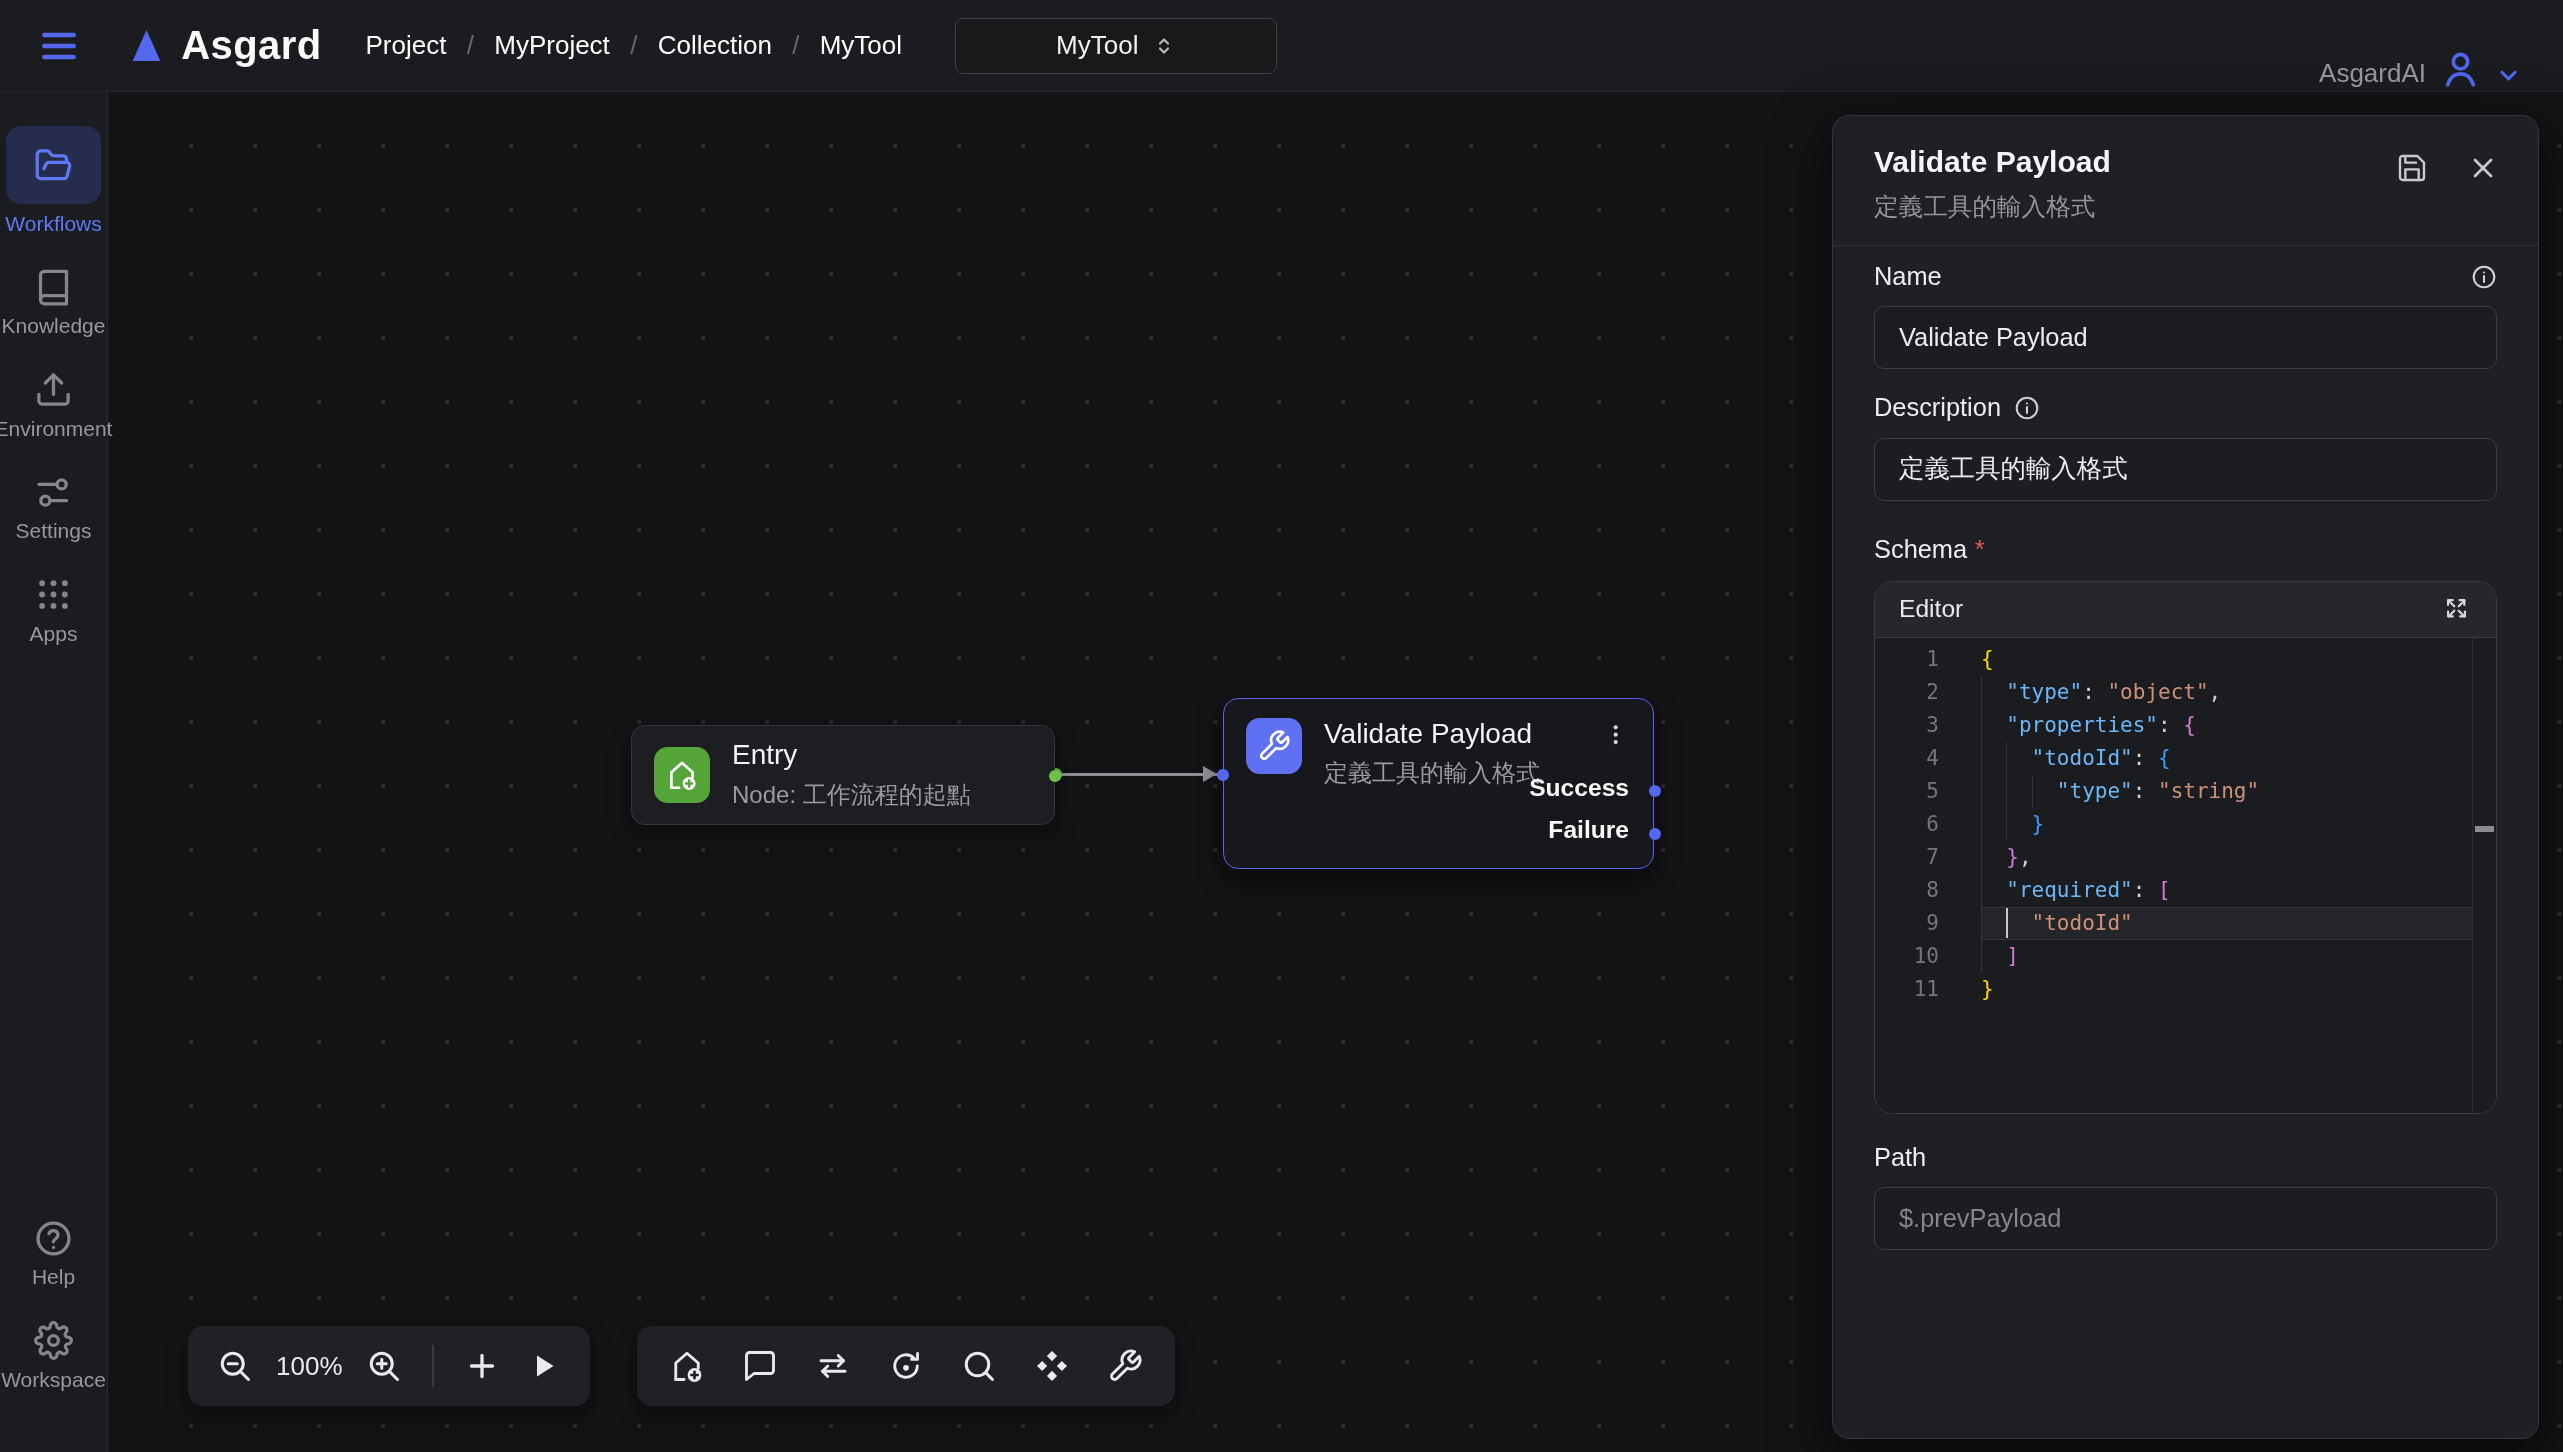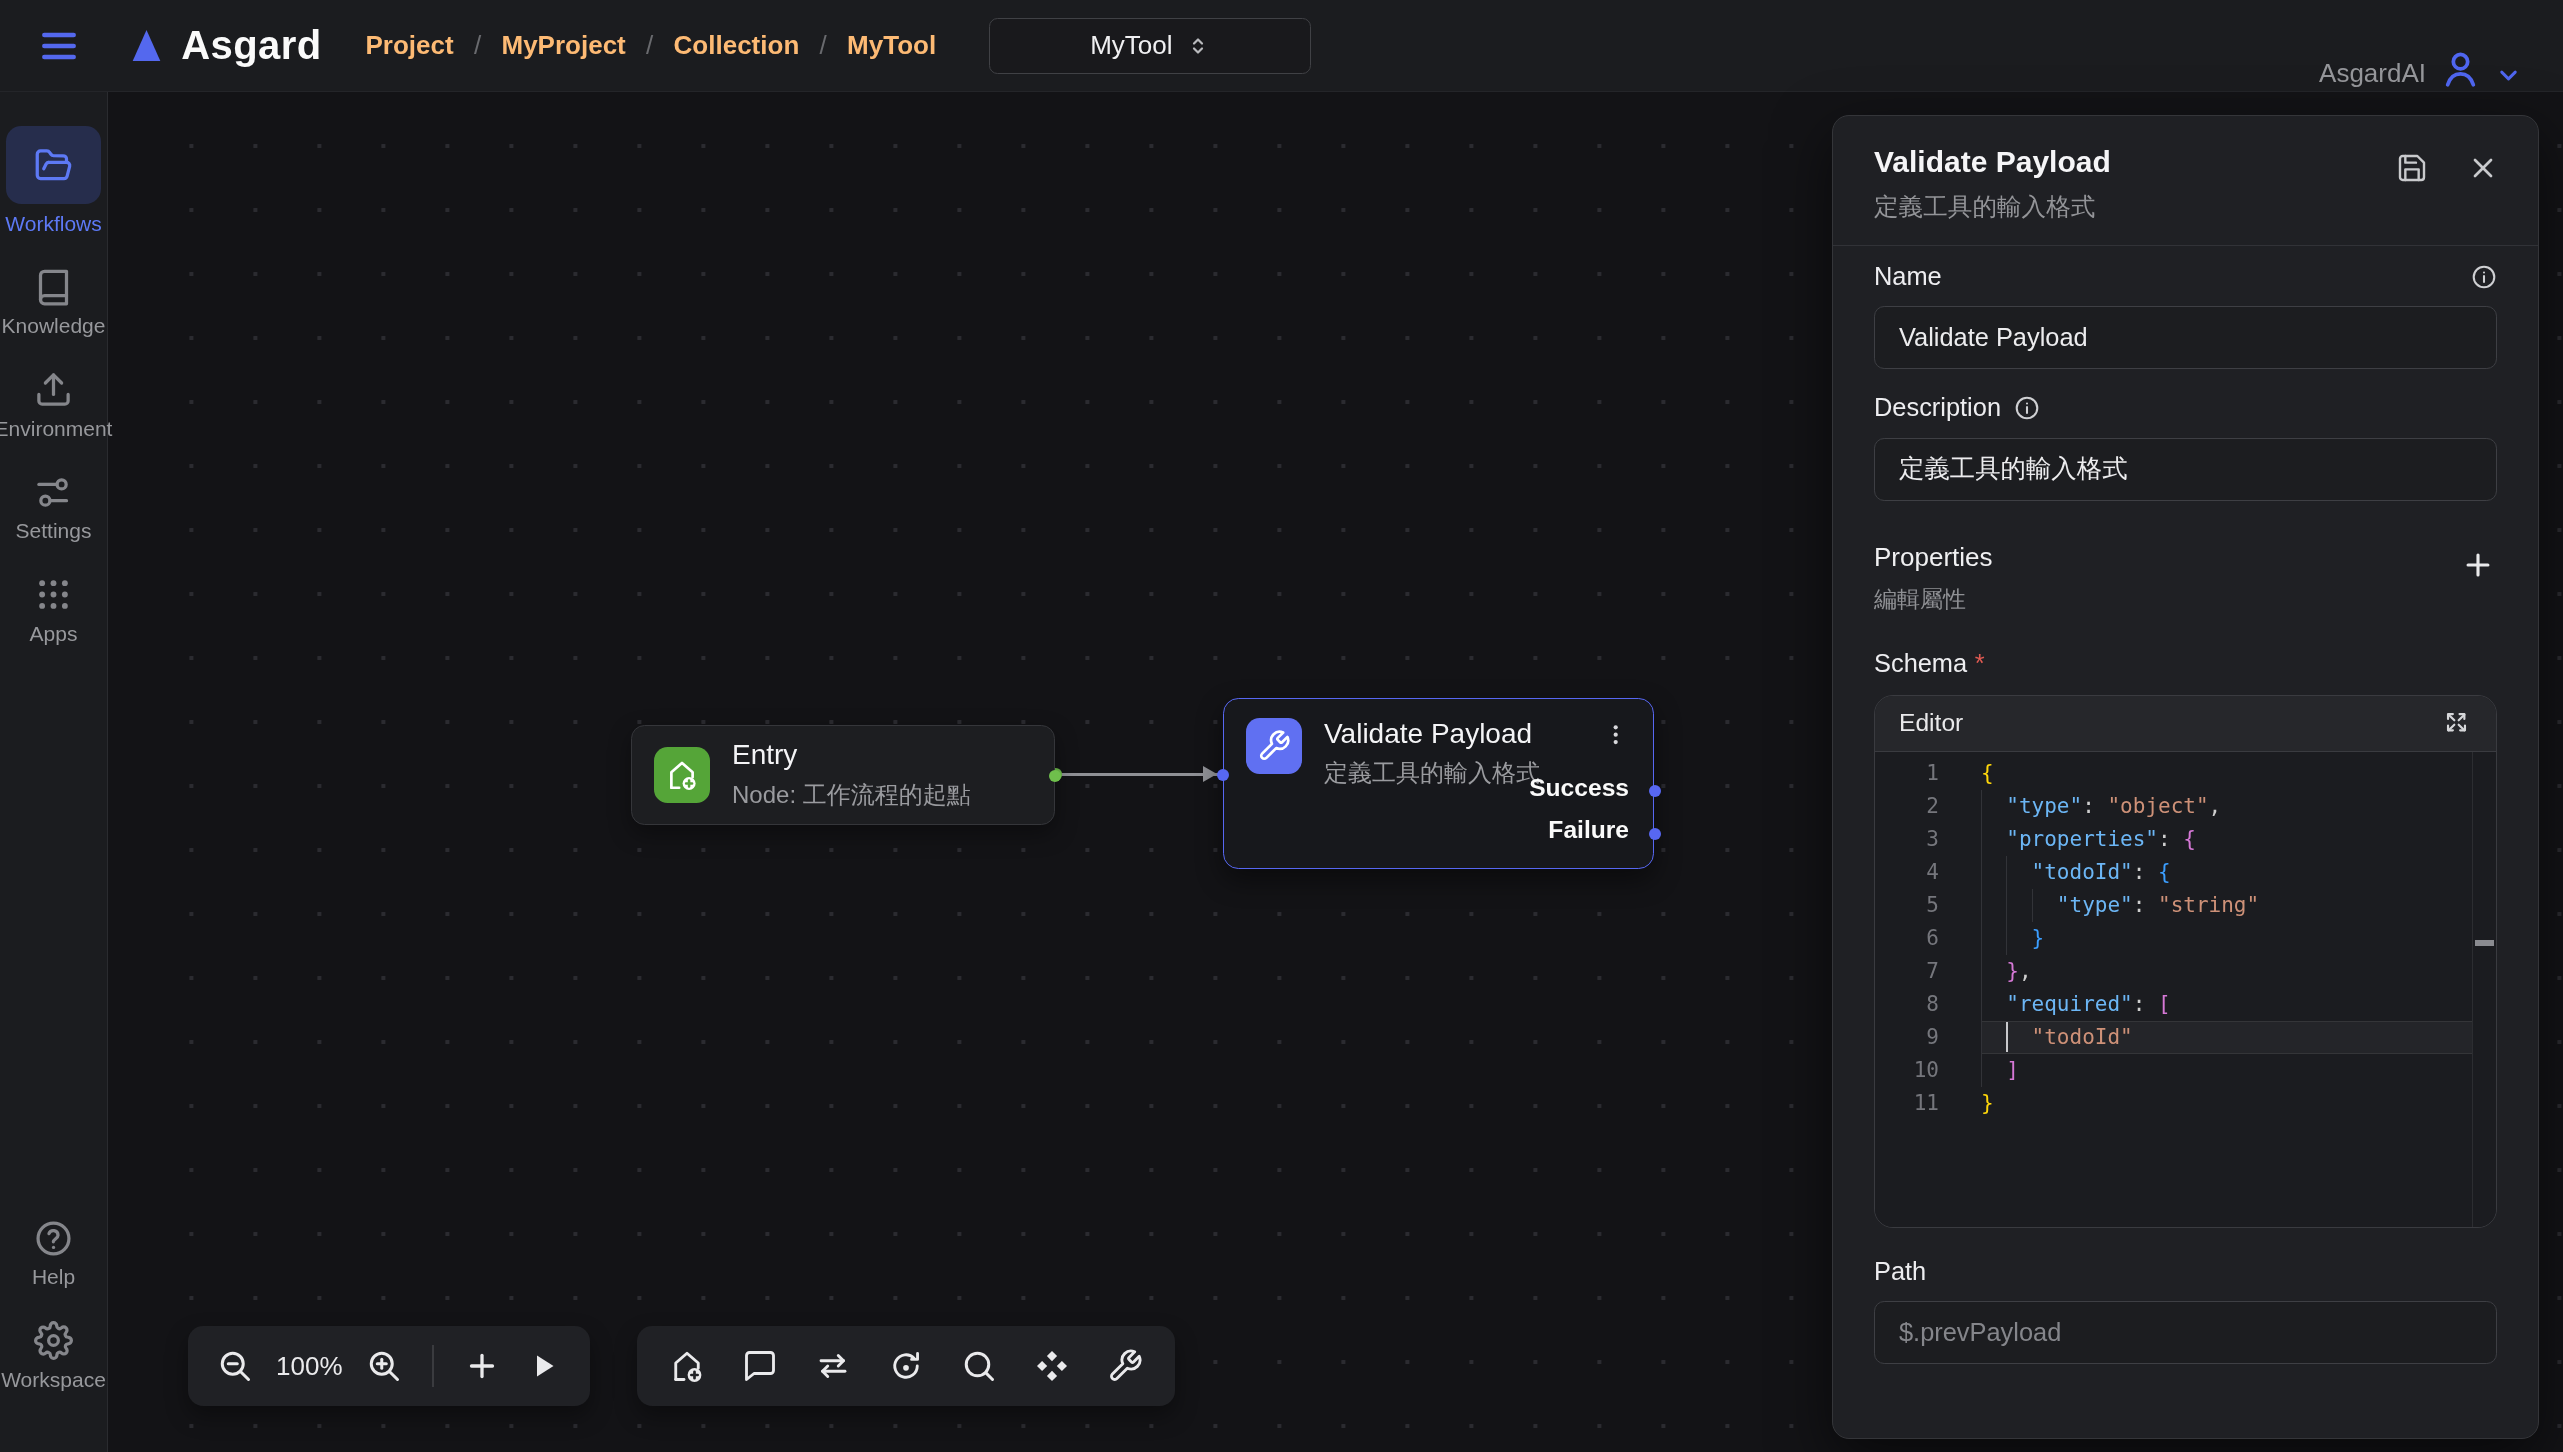--- a/index.html
+++ b/index.html
@@ -17,21 +17,21 @@
   .topbar {
     position:absolute; top:0; left:0; right:0; height:92px;
     background:#1b1c1f; border-bottom:0.8px solid #242529;
     display:flex; align-items:center; padding:0 41px 0 37px; z-index:10;
   }
   .menu-btn { width:44px; height:44px; color:#5468ee; background:none; border:none; cursor:pointer; }
   .brand { display:flex; align-items:center; gap:15.3px; margin-left:46px; cursor:pointer; }
   .logo { width:39px; height:39px; color:#5468ee; }
   .brand-text { font-size:40px; font-weight:bold; color:#fafafa; letter-spacing:0.4px; }
   .breadcrumb { display:flex; align-items:center; gap:20.3px; margin-left:44px; font-size:26px; }
-  .crumb { color:#fdba74; cursor:pointer;font-weight:bold; }
+  .crumb { color:#ffffff; cursor:pointer; }
   .crumb-sep { color:#696a6e; }
   .tool-select {
     margin-left:53px; width:322px; height:56px; border:0.8px solid #404145; border-radius:8.5px;
     background:#19191c; display:flex; align-items:center; justify-content:center; gap:13.6px;
     font-size:26px; color:#f0f0f2; cursor:pointer;
   }
   .unfold { width:24px; height:24px; color:#b9babd; }
   .top-right { margin-left:auto; display:flex; align-items:flex-end; gap:14px;margin-top:45px; }
   .account { font-size:26px; color:#96979b; }
   .user-ic { width:41px; height:41px; color:#4f66f0; cursor:pointer; }
@@ -513,32 +513,20 @@
       <span class="ic info-ic">
           <svg viewBox="0 0 24 24" fill="none" stroke="currentColor" stroke-linecap="round" stroke-linejoin="round" stroke-width="1.9">
             <circle cx="12" cy="12" r="9.5"></circle>
             <line x1="12" y1="11" x2="12" y2="16.5"></line>
             <line x1="12" y1="7.8" x2="12.01" y2="7.8"></line>
           </svg>
         </span>
     </div>
     <input class="text-input" type="text" value="定義工具的輸入格式" style="">
 
-    <div class="props-row">
-      <div>
-        <div class="props-title">Properties</div>
-        <div class="props-sub">編輯屬性</div>
-      </div>
-      <button class="plus-btn"><span class="ic">
-            <svg viewBox="0 0 24 24" fill="none" stroke="currentColor" stroke-linecap="round" stroke-linejoin="round" stroke-width="2.2">
-              <line x1="12" y1="5" x2="12" y2="19"></line>
-              <line x1="5" y1="12" x2="19" y2="12"></line>
-            </svg>
-          </span></button>
-    </div>
 
     <div class="schema-row">
       <span>Schema</span><span class="req">*</span>
     </div>
 
     <div class="editor-card">
       <div class="editor-head">
         <span class="editor-title">Editor</span>
         <button class="expand-btn"><span class="ic">
               <svg viewBox="0 0 24 24" fill="none" stroke="currentColor" stroke-linecap="round" stroke-linejoin="round" stroke-width="1.8">

